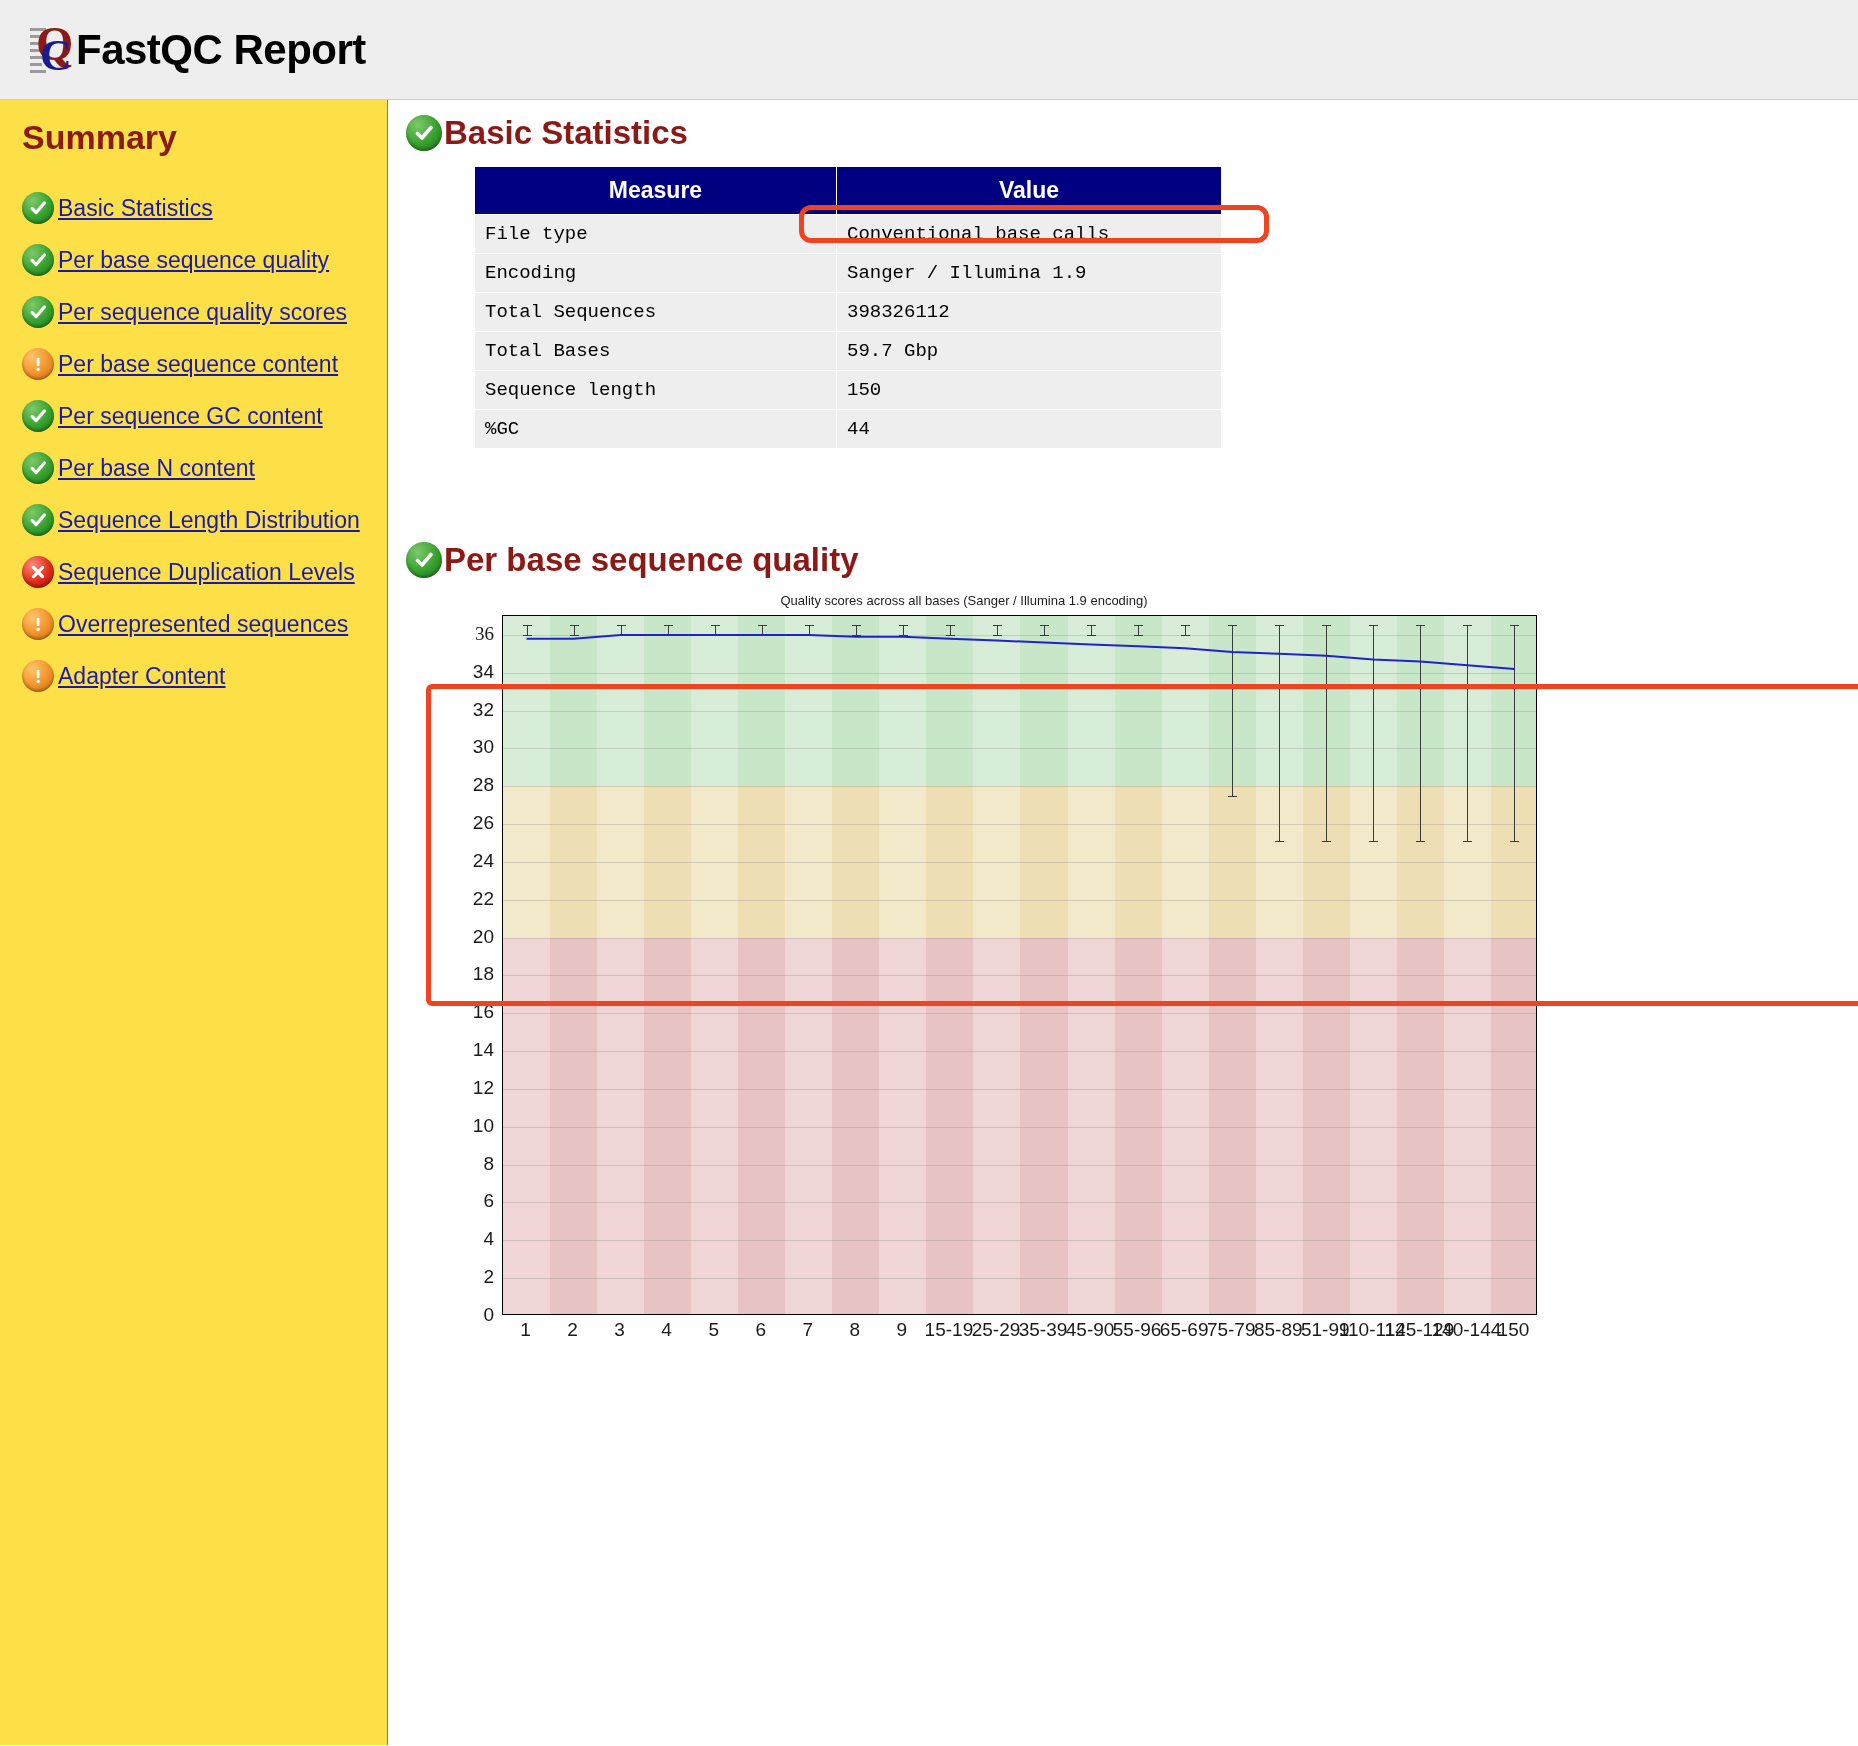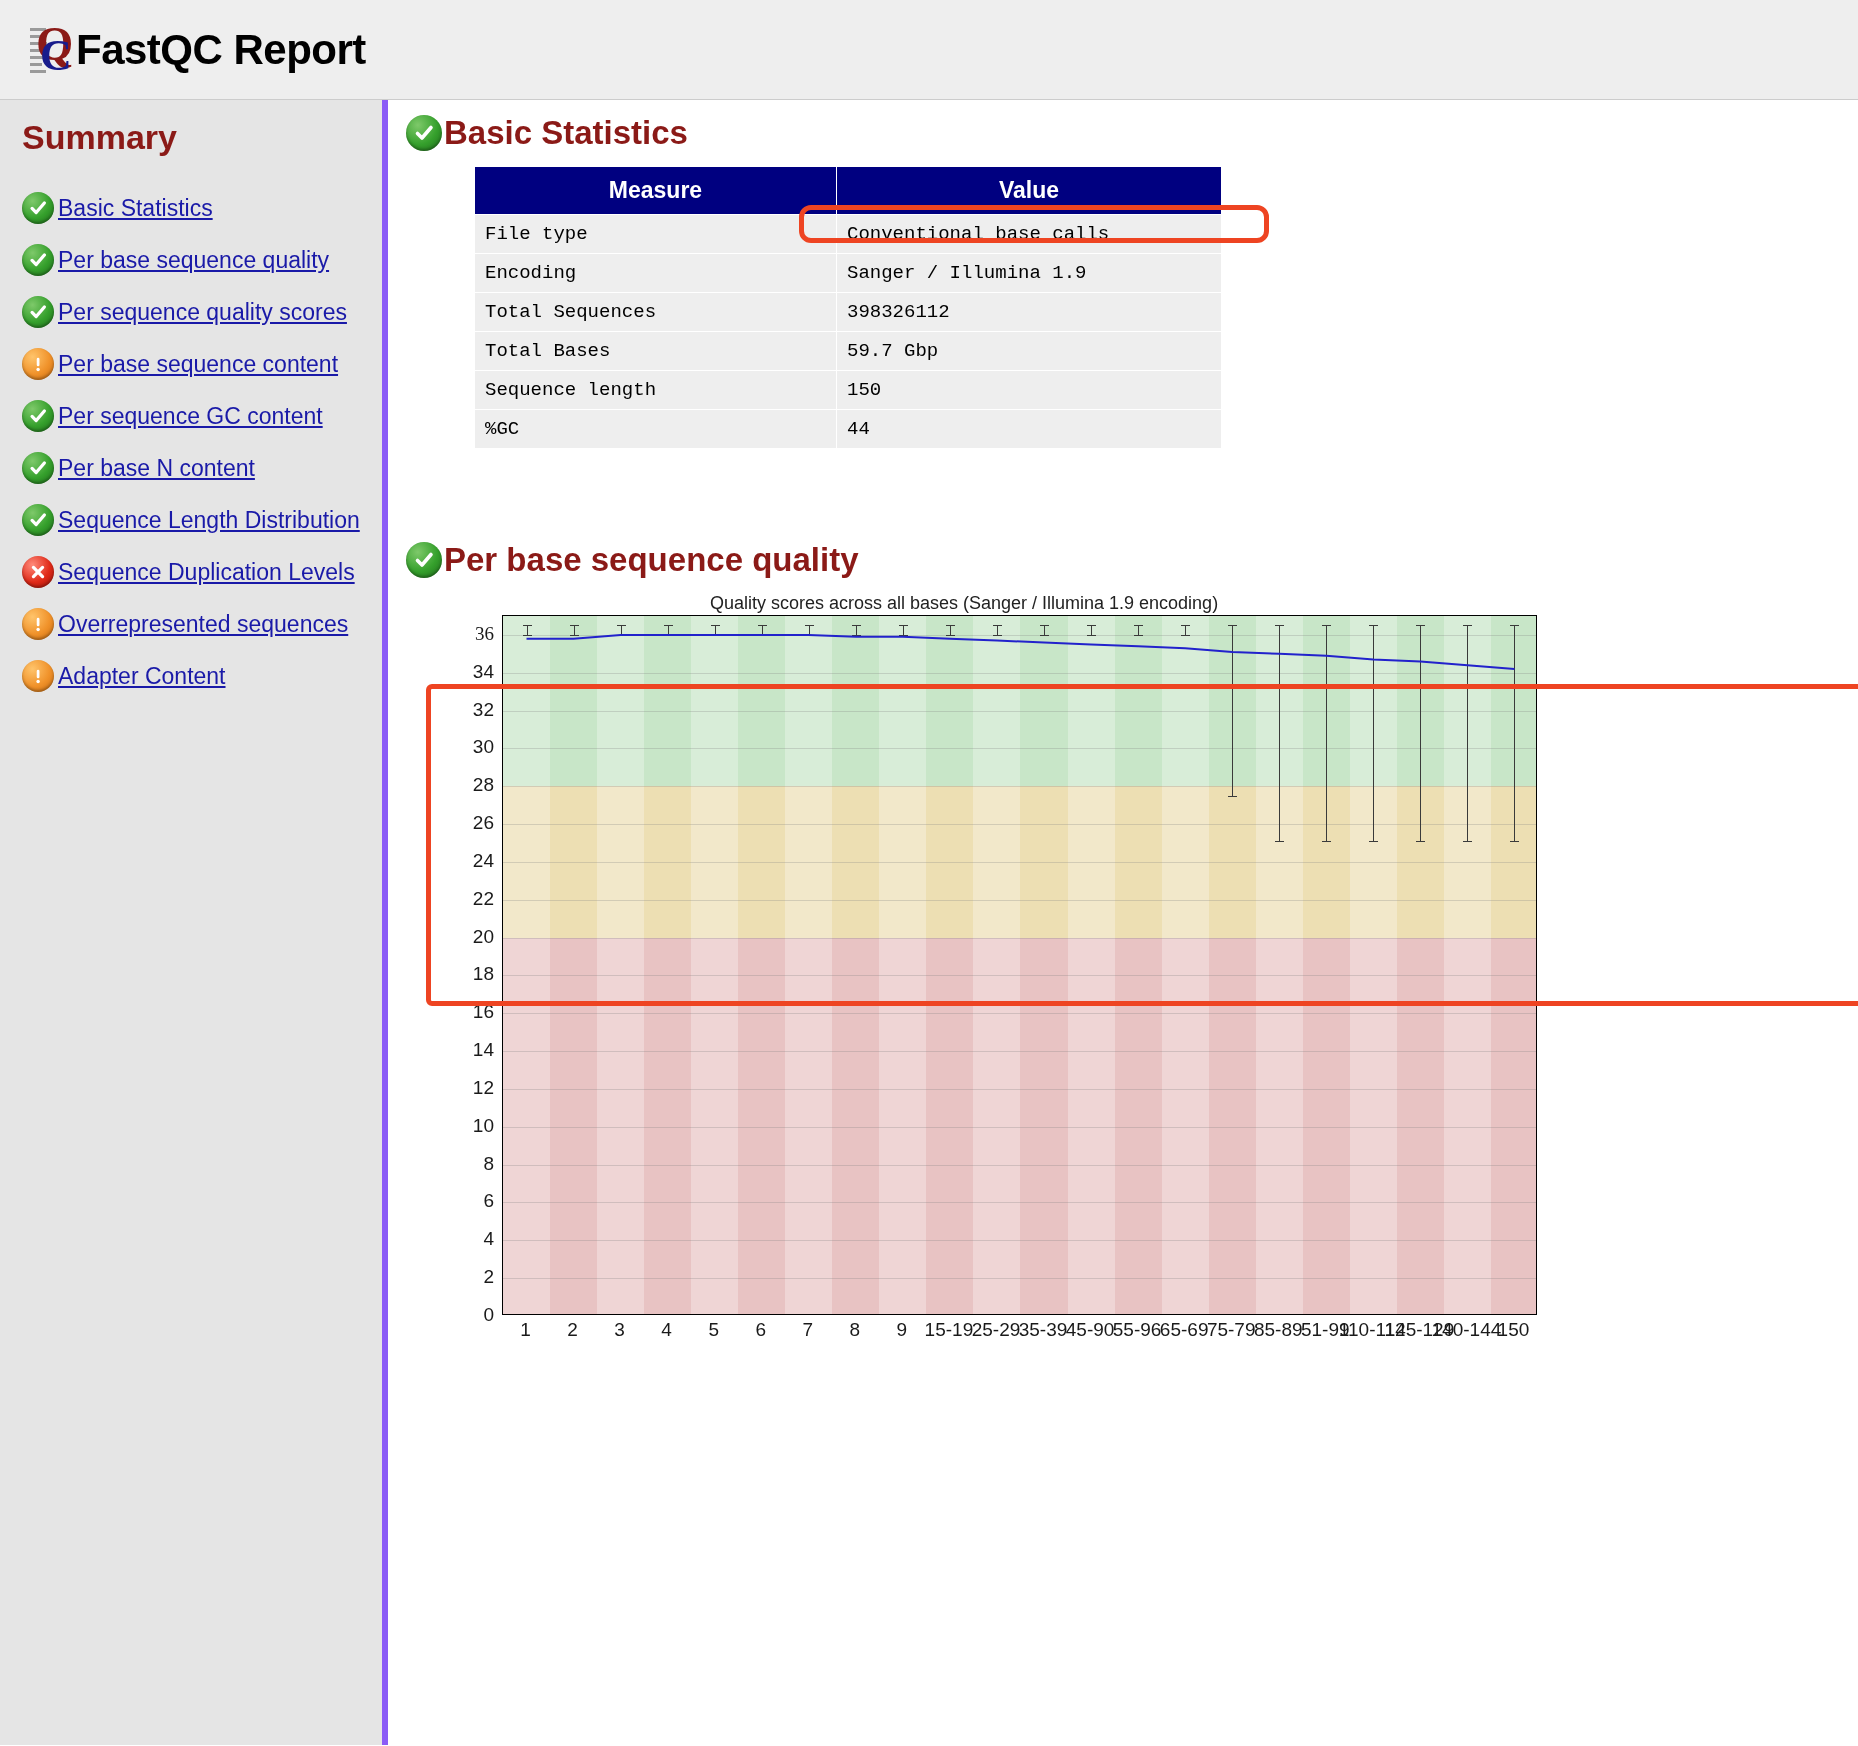--- a/index.html
+++ b/index.html
@@ -64,23 +64,23 @@
     color: #000000;
     letter-spacing: -0.5px;
   }
 
   
   #body-wrap { display: flex; height: 1645px; }
 
   #sidebar {
     width: 388px;
     flex: 0 0 388px;
-    border-right: 6px solid #8b5cf6;
+    border-right: 1px solid #8b5cf6;
     padding: 18px 0 10px 22px;
-    background: #e5e5e5;
+    background: #fde047;
   }
   #sidebar h2 {
     margin: 0 0 34px 0;
     font-size: 34px;
     color: #8b1a17;
     font-weight: bold;
   }
   .sum-item {
     display: flex;
     align-items: center;
@@ -183,21 +183,21 @@
     position: relative;
     margin-left: 8px;
     width: 1160px;
     height: 820px;
   }
   #chart-title {
     position: absolute;
     left: 0; top: 0;
     width: 1100px;
     text-align: center;
-    font-size: 18px;
+    font-size: 13px;
     color: #222222;
   }
   #plot {
     position: absolute;
     left: 88px;
     top: 22px;
     width: 1035px;
     height: 700px;
     background: #ffffff;
     border: 1px solid #000000;

